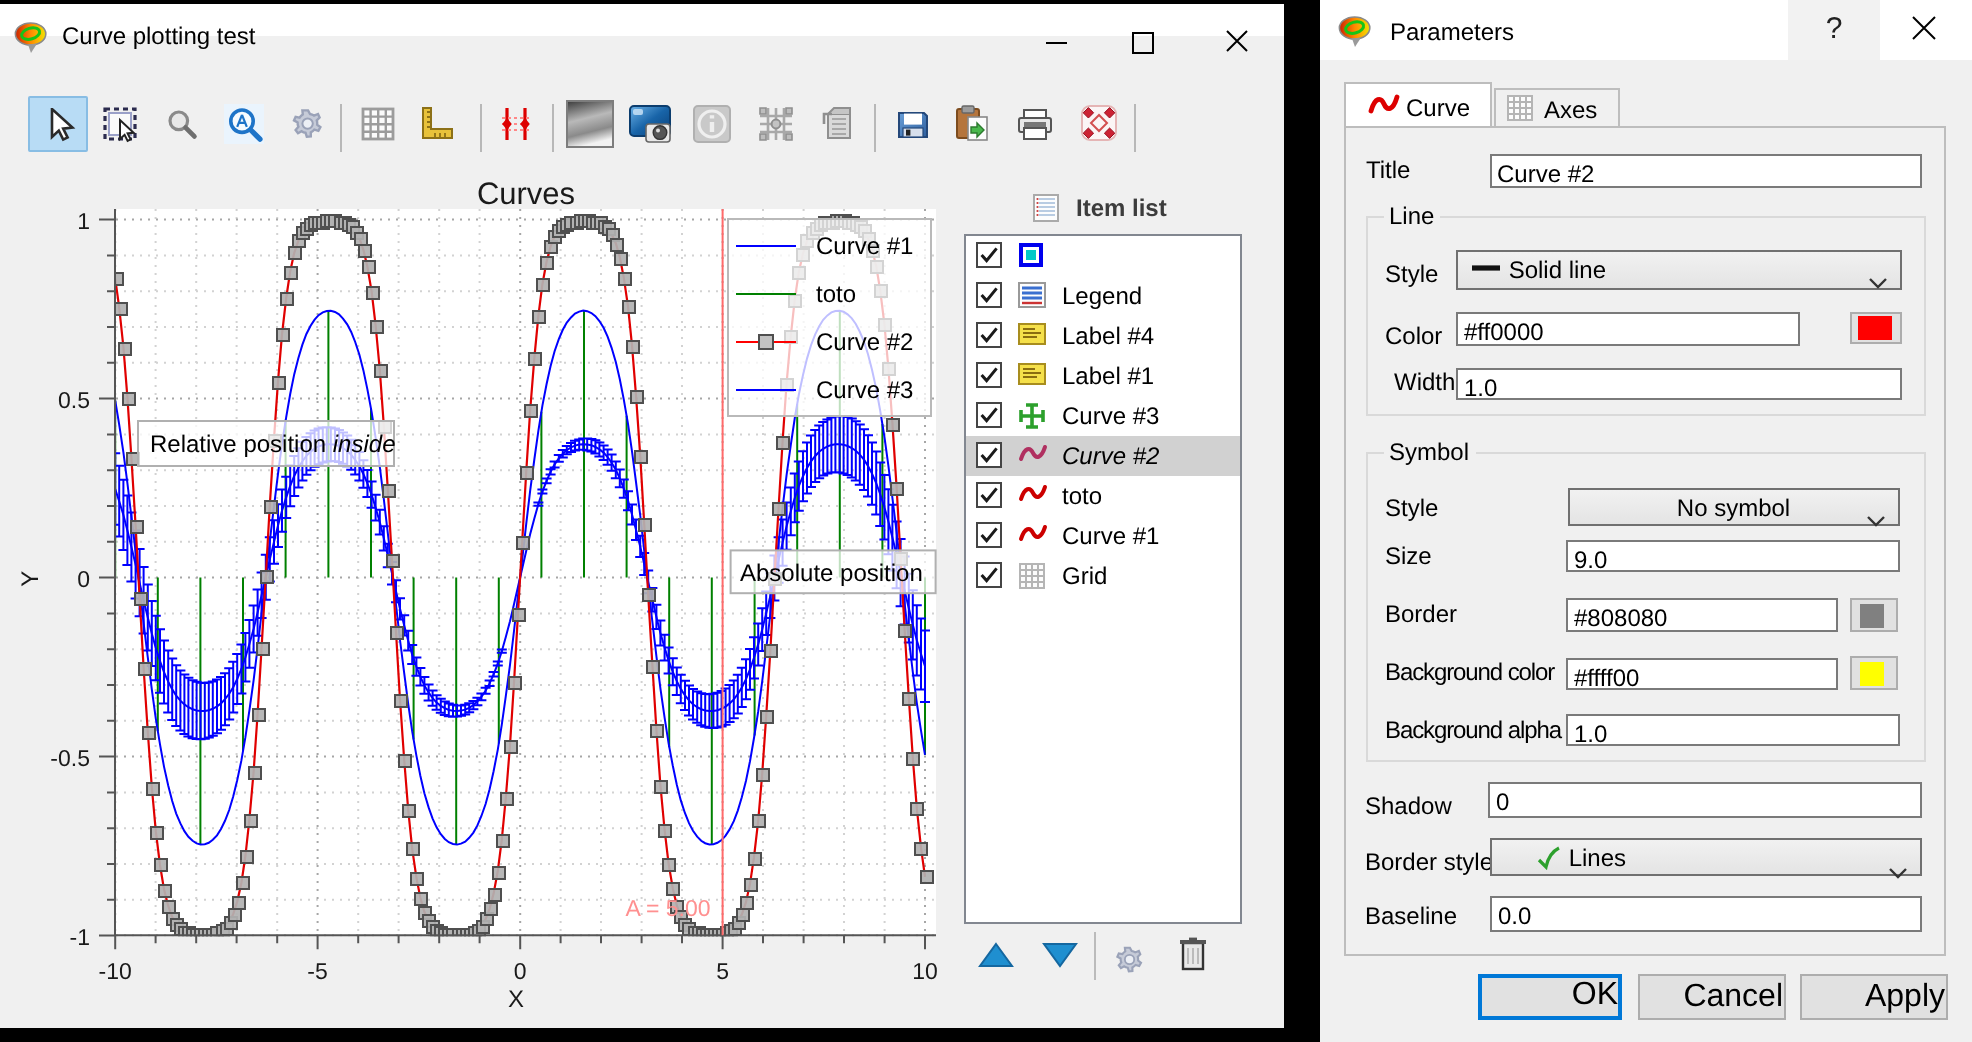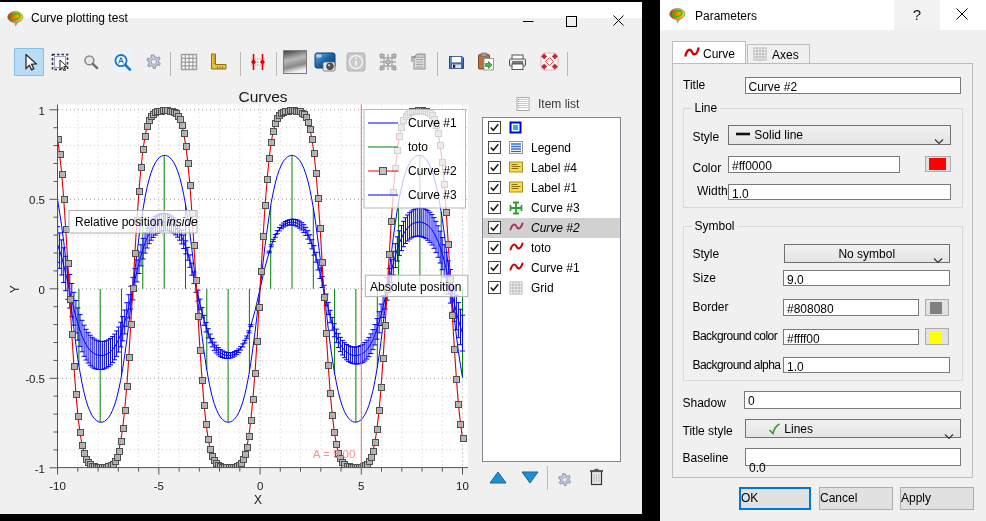--- a/index.html
+++ b/index.html
@@ -20,21 +20,21 @@
 .prow .ic{position:absolute;left:26px;top:3px}
 .prow .tx{position:absolute;left:48px;top:3px}
 
 .dtitle{position:absolute;left:0;top:0;width:326px;height:30px;background:#fff}
 .field{position:absolute;background:#fff;border:1px solid #7a7a7a;font-size:12px;color:#000;padding:2px 0 0 3px}
 .lab{position:absolute;font-size:12px;color:#000}
 .combo{position:absolute;border:1px solid #707070;background:linear-gradient(#f1f1f1,#e4e4e4);font-size:12px;color:#000}
 .gbox{position:absolute;border:1px solid #d9d9d9}
 .gbox-lab{position:absolute;top:-8px;left:8px;background:#f0f0f0;padding:0 3px;font-size:12px;color:#000}
 .chev{position:absolute;right:8px;top:8px;width:8px;height:8px}
-.btn{position:absolute;width:73px;height:23px;background:#e1e1e1;border:1px solid #adadad;font-size:12px;color:#000;text-align:left;line-height:21px}
+.btn{position:absolute;width:73px;height:23px;background:#e1e1e1;border:1px solid #adadad;font-size:16px;color:#000;text-align:right;line-height:21px}
 </style></head>
 <body>
 <div class="win" id="win1">
   <div class="titlebar">
     <svg style="position:absolute;left:7px;top:8px" width="17" height="17" viewBox="0 0 17 17">
         <defs>
           <linearGradient id="gq" x1="0" y1="0" x2="1" y2="0">
             <stop offset="0" stop-color="#cc2200"></stop>
             <stop offset="0.5" stop-color="#ff8800"></stop>
             <stop offset="1" stop-color="#f2e400"></stop>
@@ -620,21 +620,21 @@
 <path d="M368 67h30" stroke="#008000" stroke-width="1"></path>
 <text x="408" y="71">toto</text>
 <path d="M368 91h30" stroke="#ff0000" stroke-width="1"></path>
 <rect x="379.5" y="87.5" width="7" height="7" fill="#c2c2c2" stroke="#4f4f4f"></rect>
 <text x="408" y="95">Curve #2</text>
 <path d="M368 115h30" stroke="#0000ff" stroke-width="1"></path>
 <text x="408" y="119">Curve #3</text>
 </g>
 </svg>
   <div id="panel">
-    <div style="position:absolute;left:62px;top:9px;width:100px;font-size:12px;font-weight:normal;color:#3c3c3c">Item list</div>
+    <div style="position:absolute;left:62px;top:9px;width:100px;font-size:12px;font-weight:bold;color:#3c3c3c">Item list</div>
 
 <svg style="position:absolute;left:40px;top:9px" width="15" height="14" viewBox="0 0 15 14">
         <rect x="1" y="0.5" width="12" height="13" fill="#fdfdfd" stroke="#aaa"></rect>
         <path d="M3.5 2.5 h8 M3.5 4.5 h8 M3.5 6.5 h8 M3.5 8.5 h8 M3.5 10.5 h8" stroke="#b9cce2" stroke-width="1"></path>
         <path d="M2.3 2.5 h0.9 M2.3 4.5 h0.9 M2.3 6.5 h0.9 M2.3 8.5 h0.9 M2.3 10.5 h0.9" stroke="#cc4444" stroke-width="1"></path>
       </svg>
 <div id="plist">
         <div class="prow" style="">
           <span class="cb"><svg width="13" height="13" viewBox="0 0 13 13">
               <rect x="0.5" y="0.5" width="12" height="12" fill="#fff" stroke="#454545"></rect>
@@ -814,24 +814,24 @@
     </div>
 <div class="lab" style="left:32.5px;top:329px;letter-spacing:-0.55px">Background color</div>
 <div class="field" style="left:123px;top:328.5px;width:136px;height:16px">#ffff00</div>
 <div style="position:absolute;left:264.5px;top:327.5px;width:24px;height:17px;background:#e1e1e1;border:1px solid #adadad">
       <div style="position:absolute;left:4px;top:2px;width:12px;height:12px;background:#ffff00"></div>
     </div>
 <div class="lab" style="left:32.5px;top:358px;letter-spacing:-0.55px">Background alpha</div>
 <div class="field" style="left:123px;top:357px;width:166.5px;height:16px">1.0</div>
 <div class="lab" style="left:22.5px;top:396px">Shadow</div>
 <div class="field" style="left:84px;top:391px;width:217px;height:17.5px;padding-top:2px">0</div>
-<div class="lab" style="left:22.5px;top:424px">Title style</div>
+<div class="lab" style="left:22.5px;top:424px">Border style</div>
 <div class="combo" style="left:85px;top:419px;width:216px;height:19px;padding:2px 0 0 22px"><svg width="13" height="12" viewBox="0 0 13 12" style="vertical-align:-2px">
         <path d="M1.5 7 L5 10.5 C6 5.5 8.5 2.5 11.5 1" fill="none" stroke="#2ca02c" stroke-width="1.6"></path>
       </svg> Lines<span class="chev" style="top:9px"><svg width="10" height="6" viewBox="0 0 10 6">
           <path d="M1 0.5 L5 4.5 L9 0.5" fill="none" stroke="#333" stroke-width="1.2"></path>
         </svg></span></div>
 <div class="lab" style="left:22.5px;top:451px">Baseline</div>
-<div class="field" style="left:85px;top:447.5px;width:216px;height:18px;padding-top:12px">0.0</div>
+<div class="field" style="left:85px;top:447.5px;width:216px;height:18px;padding-top:2px">0.0</div>
 <div class="btn" style="left:79px;top:486.5px;width:72px;border:2px solid #0078d7;line-height:18px">OK</div>
 <div class="btn" style="left:159px;top:486.5px;width:73.5px">Cancel</div>
 <div class="btn" style="left:240px;top:486.5px;width:73.5px">Apply</div>
 </div>
 
 </body></html>

